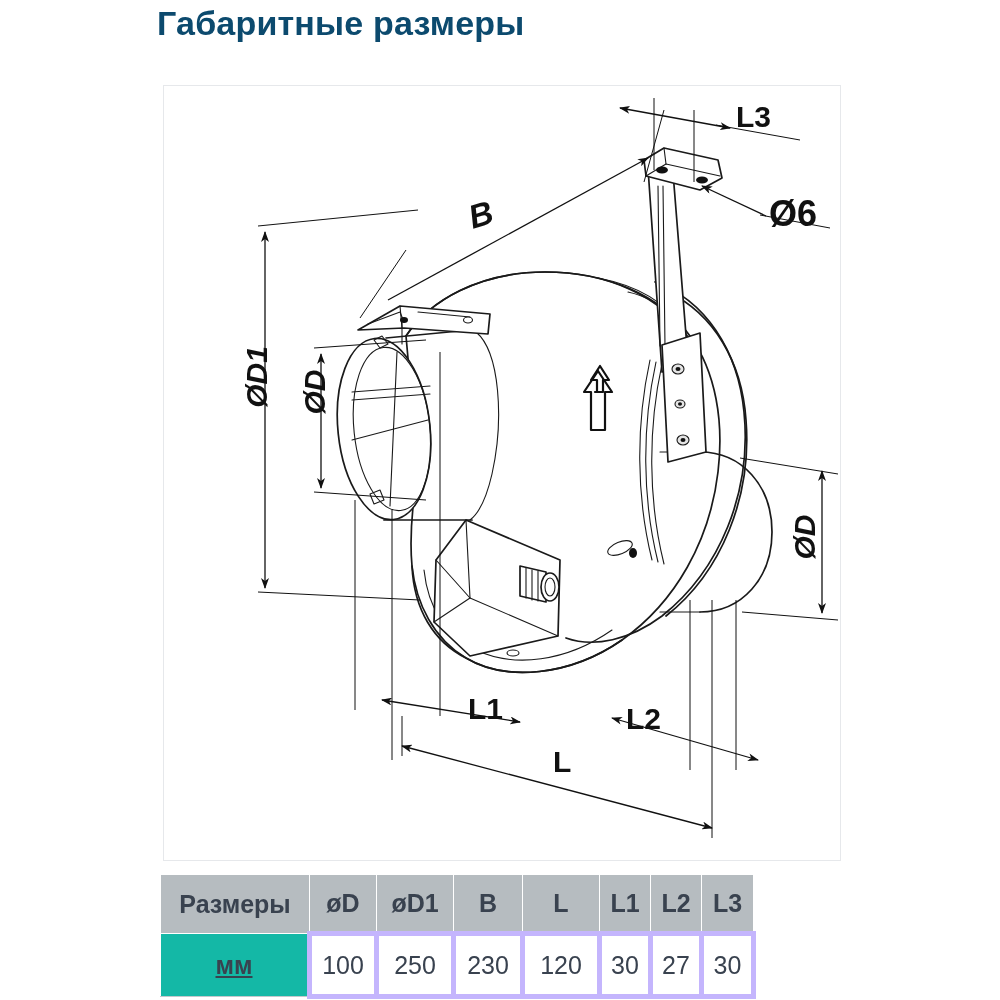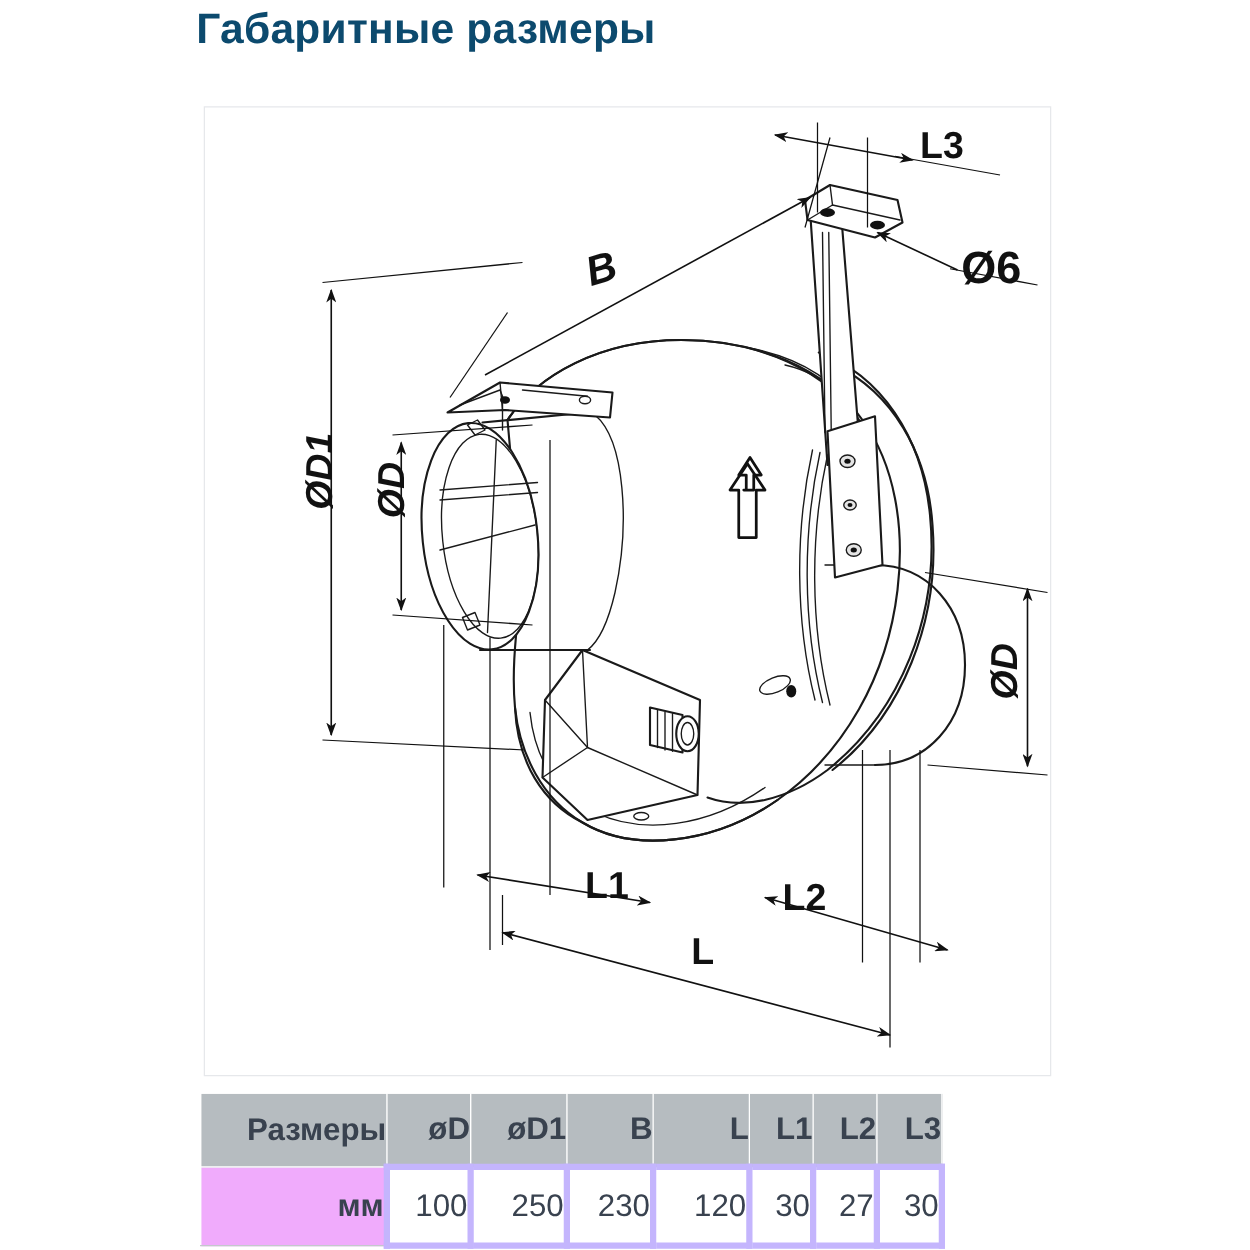--- a/index.html
+++ b/index.html
@@ -52,44 +52,45 @@
   #dimension-table {
     position: absolute;
     left: 160px;
     top: 874px;
     width: 585px;
     border-collapse: collapse;
     table-layout: fixed;
   }
   #dimension-table td {
     border: 1px solid #ffffff;
-    text-align: right;
+    text-align: center;
     vertical-align: middle;
     font-size: 25px;
     color: #39424f;
     padding: 0;
   }
   #dimension-table tr.header-row td {
     background: #b6bcc0;
     font-weight: bold;
     height: 56px;
   }
   #dimension-table tr.value-row td {
     background: #ffffff;
     height: 58px;
     font-weight: normal;
     border: 5px solid #c4b5fd;
   }
   #dimension-table tr.value-row td.label-cell {
-    background: #f0abfc;
+    background: #14b8a6;
     font-weight: bold;
     border-left: 1px solid #ffffff;
     border-bottom: 1px solid #c3c8cc;
     border-top: 1px solid #c3c8cc;
     border-right: 1px solid #c3c8cc;
+    text-decoration: underline;
   }
   #dimension-table tr.header-row td.label-cell {
     background: #b6bcc0;
   }
 
   .col-label { width: 148px; }
   .col-d     { width: 66px; }
   .col-d1    { width: 76px; }
   .col-b     { width: 68px; }
   .col-l     { width: 76px; }

